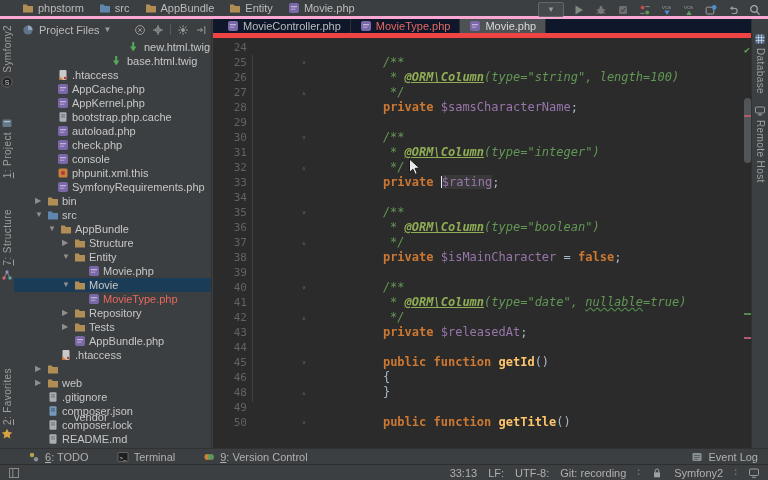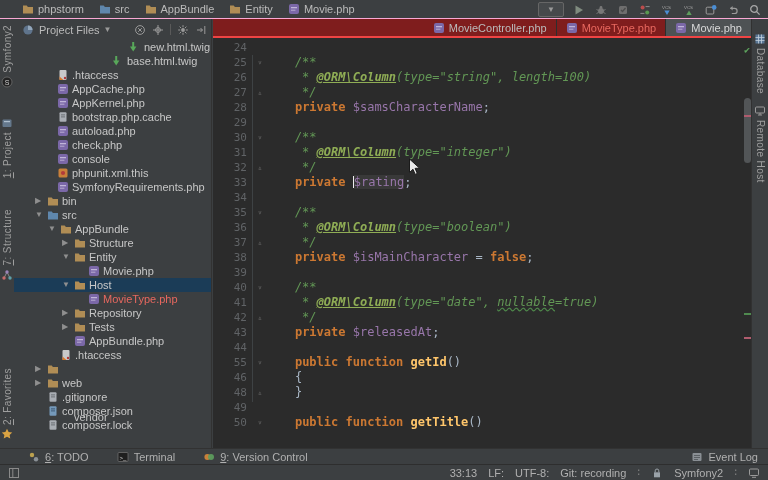--- a/index.html
+++ b/index.html
@@ -1,21 +1,21 @@
 <!DOCTYPE html>
 <html><head>
 <meta charset="utf-8">
 <style>
   html,body{margin:0;padding:0;background:#1e1e1e;}
   .app{position:relative;width:768px;height:480px;background:#3c3f41;overflow:hidden;
        font-family:"Liberation Sans","DejaVu Sans",sans-serif;color:#bbbbbb;font-size:11px;}
 
   
   .topbar{position:absolute;left:0;top:0;right:0;height:19px;background:#3c3f41;
-          border-bottom:1px solid #f9a8d4;display:flex;align-items:center;box-sizing:border-box;}
+          border-bottom:3px solid #f9a8d4;display:flex;align-items:center;box-sizing:border-box;}
   .crumbs{display:flex;align-items:center;gap:15px;padding-left:22px;}
   .crumb{display:flex;align-items:center;gap:4px;color:#bbbbbb;}
   .top-actions{position:absolute;right:6px;top:0;height:19px;display:flex;align-items:center;gap:8px;}
   .cfgbox{width:24px;height:13px;border:1px solid #666;border-radius:2px;background:#46494b;
           display:flex;align-items:center;justify-content:center;color:#999;font-size:8px;}
   .tbtn{display:flex;align-items:center;justify-content:center;width:14px;height:16px;}
 
   
   .stripe-left{position:absolute;left:0;top:19px;width:14px;bottom:32px;background:#3c3f41;border-right:1px solid #313131;}
   .stripe-right{position:absolute;right:0;top:19px;width:16px;bottom:32px;background:#3c3f41;border-left:1px solid #313131;}
@@ -35,27 +35,27 @@
   .tree{position:absolute;left:0;right:0;top:21px;bottom:0;}
   .tree-row{position:relative;height:14px;line-height:14px;white-space:nowrap;color:#c7c7c7;}
   .tree-row.selected{background:#1b3c57;}
   .tree-arrow{position:absolute;top:0;color:#8f8f8f;font-size:8px;line-height:14px;}
   .tree-ico{position:absolute;top:1px;}
   .tree-label{position:absolute;top:0;}
   .tree-label.modified{color:#e8685f;}
 
   
   .editor-col{position:absolute;left:213px;top:19px;right:16px;bottom:32px;}
-  .tabbar{height:19px;background:#7f1d1d;display:flex;align-items:stretch;border-bottom:2px solid #ef4444;padding-left:5px;box-sizing:border-box;justify-content:flex-end;}
+  .tabbar{height:19px;background:#0f172a;display:flex;align-items:stretch;border-bottom:5px solid #ef4444;padding-left:5px;box-sizing:border-box;}
   .tab{display:flex;align-items:center;gap:4px;padding:0 9px;color:#bbbbbb;border-right:1px solid #2e2e2e;cursor:default;}
   .tab.active{background:#4e5254;color:#d8d8d8;}
   .tab .modified{color:#e8685f;}
   .editor{position:absolute;left:0;right:0;top:19px;bottom:0;background:#2b2b2b;
           font-family:"DejaVu Sans Mono","Liberation Mono",monospace;font-size:12px;line-height:15px;padding-top:2px;box-sizing:border-box;}
-  .code-line{height:15px;display:flex;}
+  .code-line{height:15px;display:flex;gap:44px;}
   .gutter{width:34px;flex:none;text-align:right;padding-right:7px;color:#606366;font-size:11px;box-sizing:content-box;}
   .foldcol{width:12px;flex:none;text-align:center;color:#6e6e6e;font-size:8px;line-height:15px;}
   .codetext{white-space:pre;flex:1;}
   .fold-guide{position:absolute;left:39px;top:17px;height:347px;border-left:1px solid #3e4244;}
   .c-txt{color:#a9b7c6;}
   .c-kw{color:#cc7832;font-weight:bold;}
   .c-var{color:#9876aa;}
   .c-cm{color:#629755;font-style:italic;}
   .c-tag{color:#8fad55;font-style:italic;font-weight:bold;text-decoration:underline;}
   .c-fn{color:#ffc66b;font-weight:bold;}
@@ -448,21 +448,21 @@
           </span>
           <span class="tree-label" style="left: 89px;">Movie.php</span>
         </div>
         <div class="tree-row selected">
           <span class="tree-arrow" style="left: 48px;">▼</span>
           <span class="icon tree-ico" style="left: 60px;">
             <svg width="12" height="12" viewBox="0 0 12 12">
               <path d="M1 2.6h3.7l1.2 1.4H11v6.4H1z" fill="#b08d55"></path>
             </svg>
           </span>
-          <span class="tree-label" style="left: 75px;">Host</span>
+          <span class="tree-label" style="left: 75px;">Movie</span>
         </div>
         <div class="tree-row">
           <span class="icon tree-ico" style="left: 74px;">
             <svg width="12" height="12" viewBox="0 0 12 12">
               <rect x="1" y="1" width="10" height="10" rx="2" fill="#7b68a8"></rect>
               <rect x="3" y="4" width="6" height="1.3" fill="#cdc3e0" opacity=".85"></rect>
               <rect x="3" y="6.6" width="4.4" height="1.3" fill="#cdc3e0" opacity=".6"></rect>
             </svg>
           </span>
           <span class="tree-label modified" style="left: 89px;">MovieType.php</span>
@@ -546,20 +546,30 @@
         <div class="tree-row">
           <span class="icon tree-ico" style="left: 33px;">
             <svg width="12" height="12" viewBox="0 0 12 12">
               <rect x="2.5" y="1.2" width="7" height="9.6" rx="1" fill="#a9aeb4"></rect>
               <rect x="4" y="3.4" width="4" height="1" fill="#6b7075"></rect>
               <rect x="4" y="5.4" width="4" height="1" fill="#6b7075"></rect>
             </svg>
           </span>
           <span class="tree-label" style="left: 48px;">composer.lock</span>
         </div>
+        <div class="tree-row">
+          <span class="icon tree-ico" style="left: 33px;">
+            <svg width="12" height="12" viewBox="0 0 12 12">
+              <rect x="2.5" y="1.2" width="7" height="9.6" rx="1" fill="#a9aeb4"></rect>
+              <rect x="4" y="3.4" width="4" height="1" fill="#6b7075"></rect>
+              <rect x="4" y="5.4" width="4" height="1" fill="#6b7075"></rect>
+            </svg>
+          </span>
+          <span class="tree-label" style="left: 48px;">README.md</span>
+        </div>
       </div>
   </div>
 
   <div class="editor-col">
     <div class="tabbar" id="tabbar">
         <div class="tab">
           <span class="icon">
             <svg width="12" height="12" viewBox="0 0 12 12">
               <rect x="1" y="1" width="10" height="10" rx="2" fill="#7b68a8"></rect>
               <rect x="3" y="4" width="6" height="1.3" fill="#cdc3e0" opacity=".85"></rect>
@@ -691,21 +701,21 @@
             <span class="gutter">43</span>
             <span class="foldcol"></span>
             <span class="codetext"><span class="c-txt">    </span><span class="c-kw">private</span><span class="c-txt"> </span><span class="c-var">$releasedAt</span><span class="c-txt">;</span></span>
           </div>
           <div class="code-line">
             <span class="gutter">44</span>
             <span class="foldcol"></span>
             <span class="codetext"></span>
           </div>
           <div class="code-line">
-            <span class="gutter">55</span>
+            <span class="gutter">45</span>
             <span class="foldcol">▿</span>
             <span class="codetext"><span class="c-txt">    </span><span class="c-kw">public function</span><span class="c-txt"> </span><span class="c-fn">getId</span><span class="c-txt">()</span></span>
           </div>
           <div class="code-line">
             <span class="gutter">46</span>
             <span class="foldcol"></span>
             <span class="codetext"><span class="c-txt">    {</span></span>
           </div>
           <div class="code-line">
             <span class="gutter">48</span>

